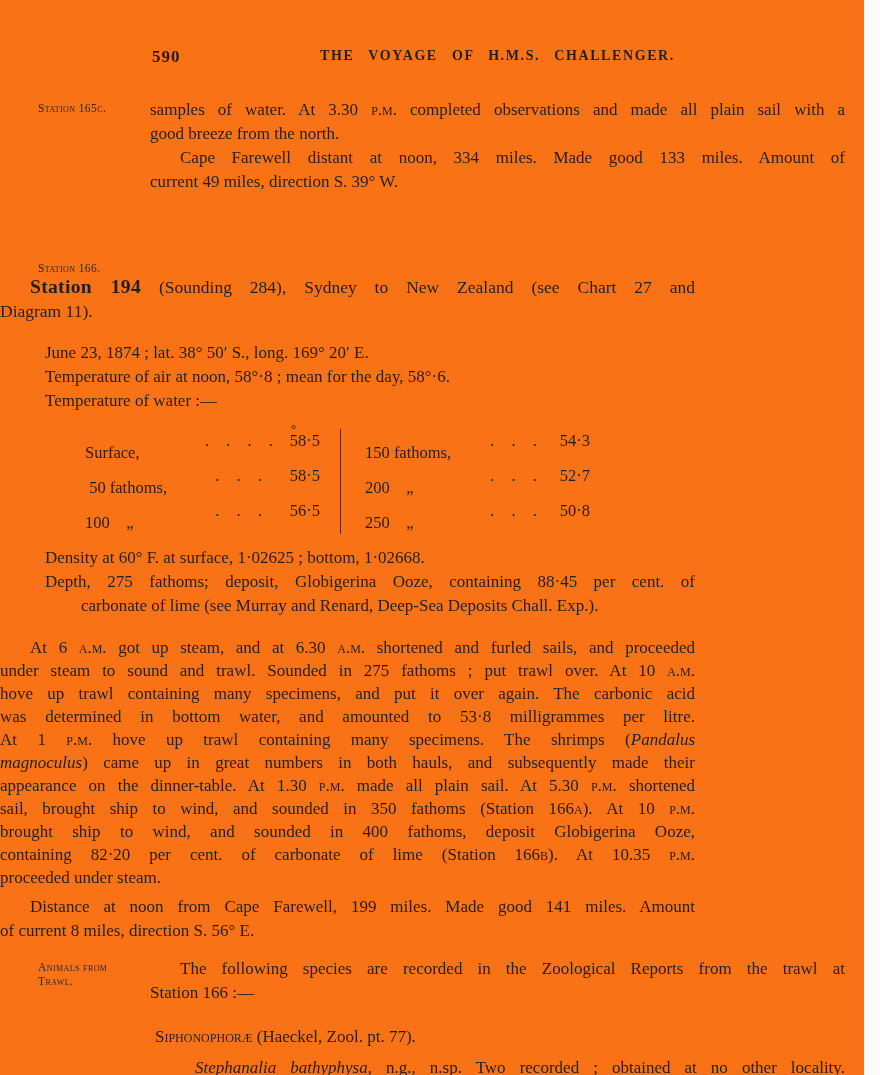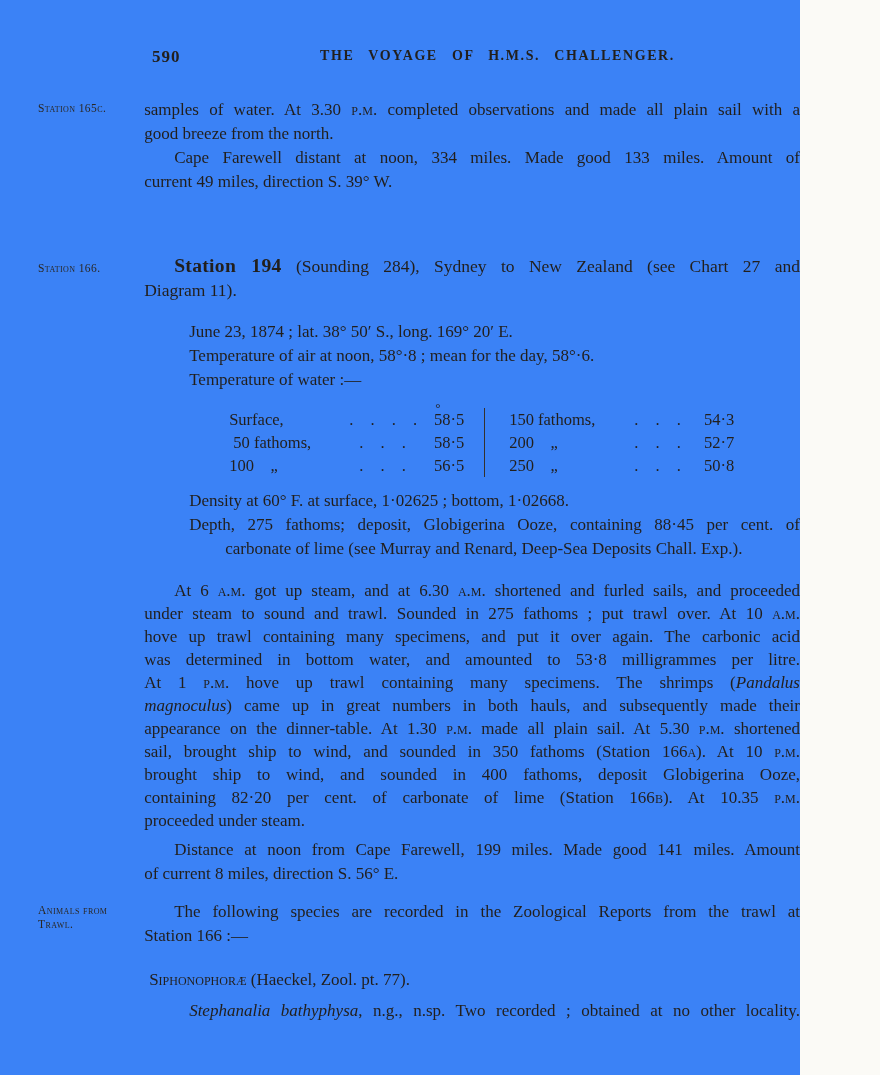--- a/index.html
+++ b/index.html
@@ -1,32 +1,32 @@
 <!DOCTYPE html>
 <html><head>
 <meta charset="utf-8">
 <style>
   html,body{margin:0;padding:0;background:#fbfaf6;}
   .page{
-    position:relative;width:800px;height:1075px;background:#3b82f6;
+    position:relative;width:864px;height:1075px;background:#f97316;
     color:#221f1c;font-family:"Liberation Serif","DejaVu Serif",serif;
     font-size:17px;overflow:hidden;
   }
   
   .header{position:relative;height:22px;padding-top:48px;}
   .page-number{position:absolute;left:152px;top:47px;font-size:17px;font-weight:bold;letter-spacing:1px;}
   .running-title{margin-left:150px;width:695px;text-align:center;font-weight:bold;
     font-size:14px;letter-spacing:1.6px;word-spacing:9px;}
   
   .section{display:flex;align-items:flex-start;}
   .margin-cell{width:150px;box-sizing:border-box;padding:3px 8px 0 38px;
     font-variant:small-caps;font-size:11.5px;line-height:14px;letter-spacing:0.4px;color:#2a2723;}
   .content-cell{width:695px;}
   .sec-165c{margin-top:28px;}
-  .sec-166{margin-top:60px;}
+  .sec-166{margin-top:60px;flex-direction:column;}
   .sec-166 .margin-cell{padding-top:7px;}
   .sec-animals{margin-top:14px;}
   .sec-siphono{margin-top:20px;}
   
   .para{line-height:24px;}
   .line{text-align:justify;text-align-last:justify;}
   .line.last{text-align-last:left;}
   .indent .line:first-child{text-indent:30px;}
   .plain .line{text-align:left;text-align-last:left;}
   .heading166{font-size:17.5px;}
@@ -42,21 +42,21 @@
   
   .rt-sc{font-variant:small-caps;}
   .rt-i{font-style:italic;}
   .rt-b{font-weight:bold;font-size:1.12em;letter-spacing:0.3px;}
   
   .temp-table{display:flex;margin:16px 0 0 85px;line-height:23px;font-size:16.5px;}
   .thalf{position:relative;}
   .thalf.left{width:256px;box-sizing:border-box;border-right:1px solid #35312c;padding-right:20px;}
   .thalf.right{width:225px;padding-left:24px;}
   .trow{display:flex;}
-  .tlabel{width:120px;white-space:pre;}
+  .tlabel{width:120px;white-space:pre;margin-top:12px;}
   .tdots{flex:1;text-align:center;word-spacing:13px;white-space:pre;overflow:hidden;}
   .tval{width:48px;text-align:right;}
   .deg{position:absolute;top:-12px;left:206px;font-size:13px;}
 </style>
 </head>
 <body>
 
 <div class="page">
 
   <div class="header">

